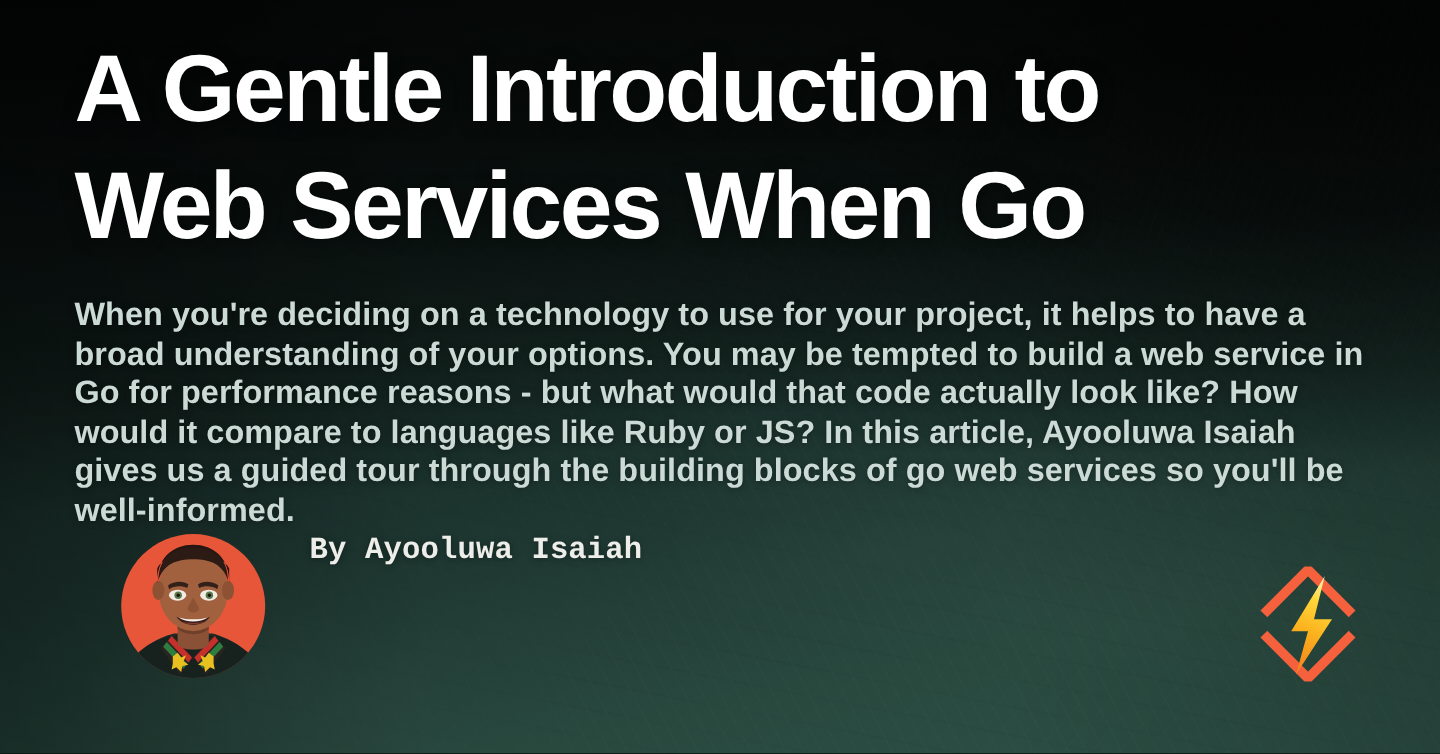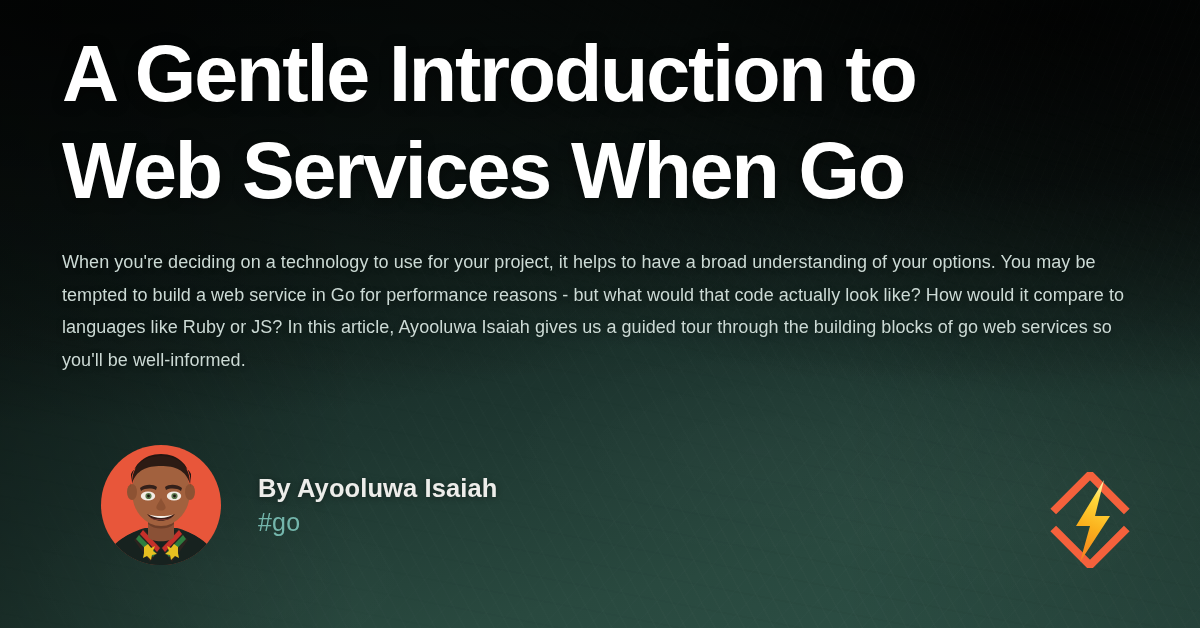--- a/index.html
+++ b/index.html
@@ -77,34 +77,35 @@
     max-width:1010px;
     text-shadow:0 2px 14px rgba(0,0,0,.45);
     word-spacing:1px;
   }
   .title .line { display:block; }
   .line2 { margin-top:18px; }
 
   .desc {
     margin-top:36px;
     color:#ccdad5;
-    font-size:18px;
+    font-size:27px;
     line-height:32.5px;
-    font-weight:400;
+    font-weight:700;
     max-width:1078px;
     letter-spacing:.05px;
     text-shadow:0 1px 6px rgba(0,0,0,.35);
   }
 
   
   .author-row {
     position:absolute;
     left:100px; bottom:62px;
     display:flex;
-    align-items:center;
+    align-items:flex-start;
+    font-family:Liberation Mono, monospace;
   }
 
   .avatar {
     position:relative;
     width:122px; height:122px;
     flex:0 0 122px;
   }
   .avatar svg { display:block; width:122px; height:122px; }
 
   .author-text { margin-left:36px; }
@@ -207,21 +208,20 @@
 
           <path d="M47 70 C53 79 69 79 75 70 C69 74 53 74 47 70 Z" fill="#3a1e18"></path>
           <path d="M49 70.5 C55 75 67 75 73 70.5 C67 72.6 55 72.6 49 70.5 Z" fill="#f7f3ec"></path>
           <path d="M50 74 C55 77 67 77 72 74 C66 75.6 56 75.6 50 74 Z" fill="#7d3a34"></path>
         </g>
       </svg>
     </div>
 
     <div class="author-text">
       <div class="author-name">By Ayooluwa Isaiah</div>
-      <div class="author-tag">#go</div>
     </div>
 
   </div>
 
   <div class="logo">
     <svg viewBox="0 0 96 96" xmlns="http://www.w3.org/2000/svg" aria-hidden="true">
       <defs>
         <linearGradient id="boltGrad" x1="0.55" y1="0" x2="0.35" y2="1">
           <stop offset="0%" stop-color="#fff3a8"></stop>
           <stop offset="22%" stop-color="#ffd83a"></stop>

